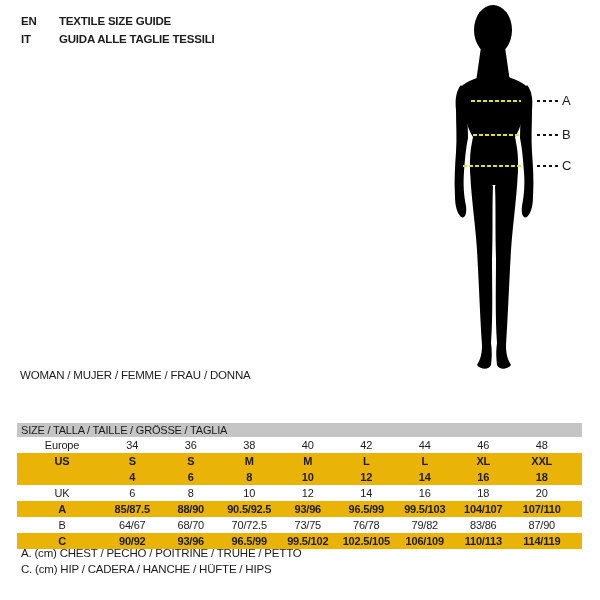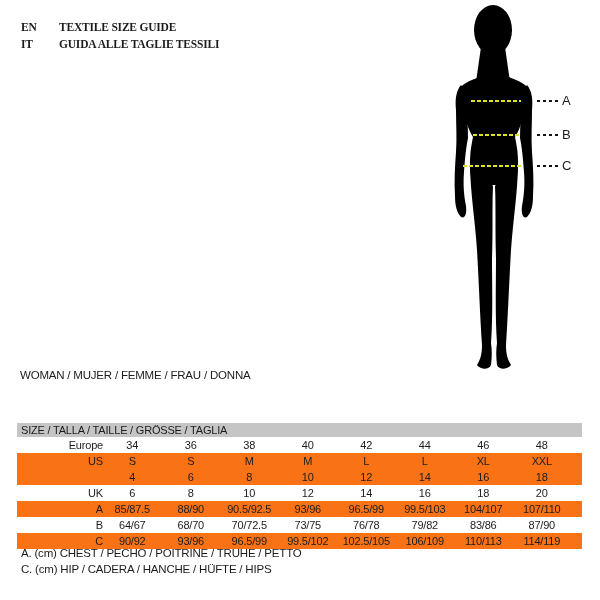--- a/index.html
+++ b/index.html
@@ -3,44 +3,44 @@
 <meta charset="utf-8">
 <style>
   html,body{margin:0;padding:0;background:#ffffff;}
   body{
     width:600px;height:600px;position:relative;overflow:hidden;
     font-family:"Liberation Sans",sans-serif;color:#1c1c1c;
     -webkit-font-smoothing:antialiased;
   }
   
   .lang-block{position:absolute;left:21px;top:15px;}
-  .lang-row{display:flex;height:17.5px;align-items:flex-end;
-    font-weight:bold;font-size:11.5px;letter-spacing:-0.2px;white-space:nowrap;font-family:Liberation Serif, serif;}
+  .lang-row{display:flex;height:17.5px;align-items:flex-start;
+    font-weight:bold;font-size:11.5px;letter-spacing:-0.2px;white-space:nowrap;}
   .lang-code{width:38px;flex:0 0 38px;}
   
   .figure{position:absolute;left:430px;top:0;width:160px;height:385px;}
   .figure svg{position:absolute;left:0;top:0;display:block;}
   .mline{position:absolute;height:2px;}
   .mline.yellow{background:repeating-linear-gradient(90deg,#dde22b 0 4px,rgba(0,0,0,0) 4px 6px);}
   .mline.blackd{background:repeating-linear-gradient(90deg,#141414 0 3px,rgba(0,0,0,0) 3px 6px);}
   .mlabel{position:absolute;left:132px;width:18px;height:14px;line-height:14px;
     font-size:13px;font-weight:400;}
   
   .section-title{position:absolute;left:20px;top:369px;
     font-weight:normal;font-size:11.5px;letter-spacing:-0.2px;white-space:nowrap;}
   
   .size-table{position:absolute;left:17px;top:395px;width:565px;
     font-size:11px;letter-spacing:-0.2px;margin-top:28px;}
   .table-header{height:14px;line-height:14px;background:#c5c5c5;
     padding-left:4px;white-space:nowrap;}
   .trow{display:grid;grid-template-columns:82px repeat(8,58.5px);
     height:16px;line-height:16px;padding-left:4px;box-sizing:border-box;}
-  .trow.shaded{background:#f97316;}
+  .trow.shaded{background:#eab308;font-weight:bold;}
   .tcell{text-align:center;}
-  .tlabel{text-align:right;}
+  .tlabel{text-align:center;}
   
   .legend{position:absolute;left:21px;top:546px;}
   .legend-row{height:15.5px;line-height:15.5px;
     font-weight:normal;font-size:11.5px;letter-spacing:-0.2px;white-space:nowrap;}
 </style>
 </head>
 <body>
 
 <div class="lang-block">
   <div class="lang-row">

